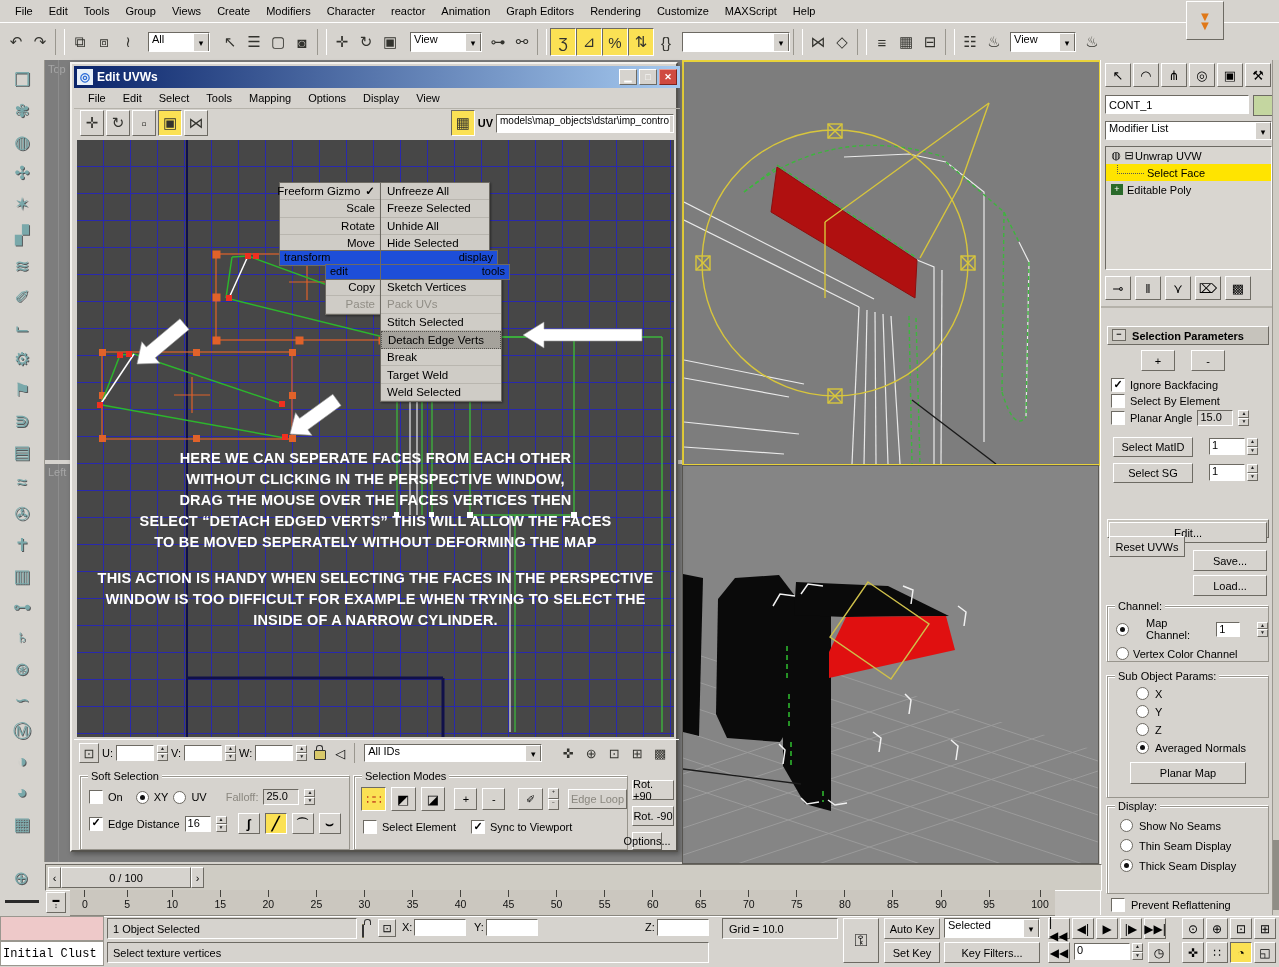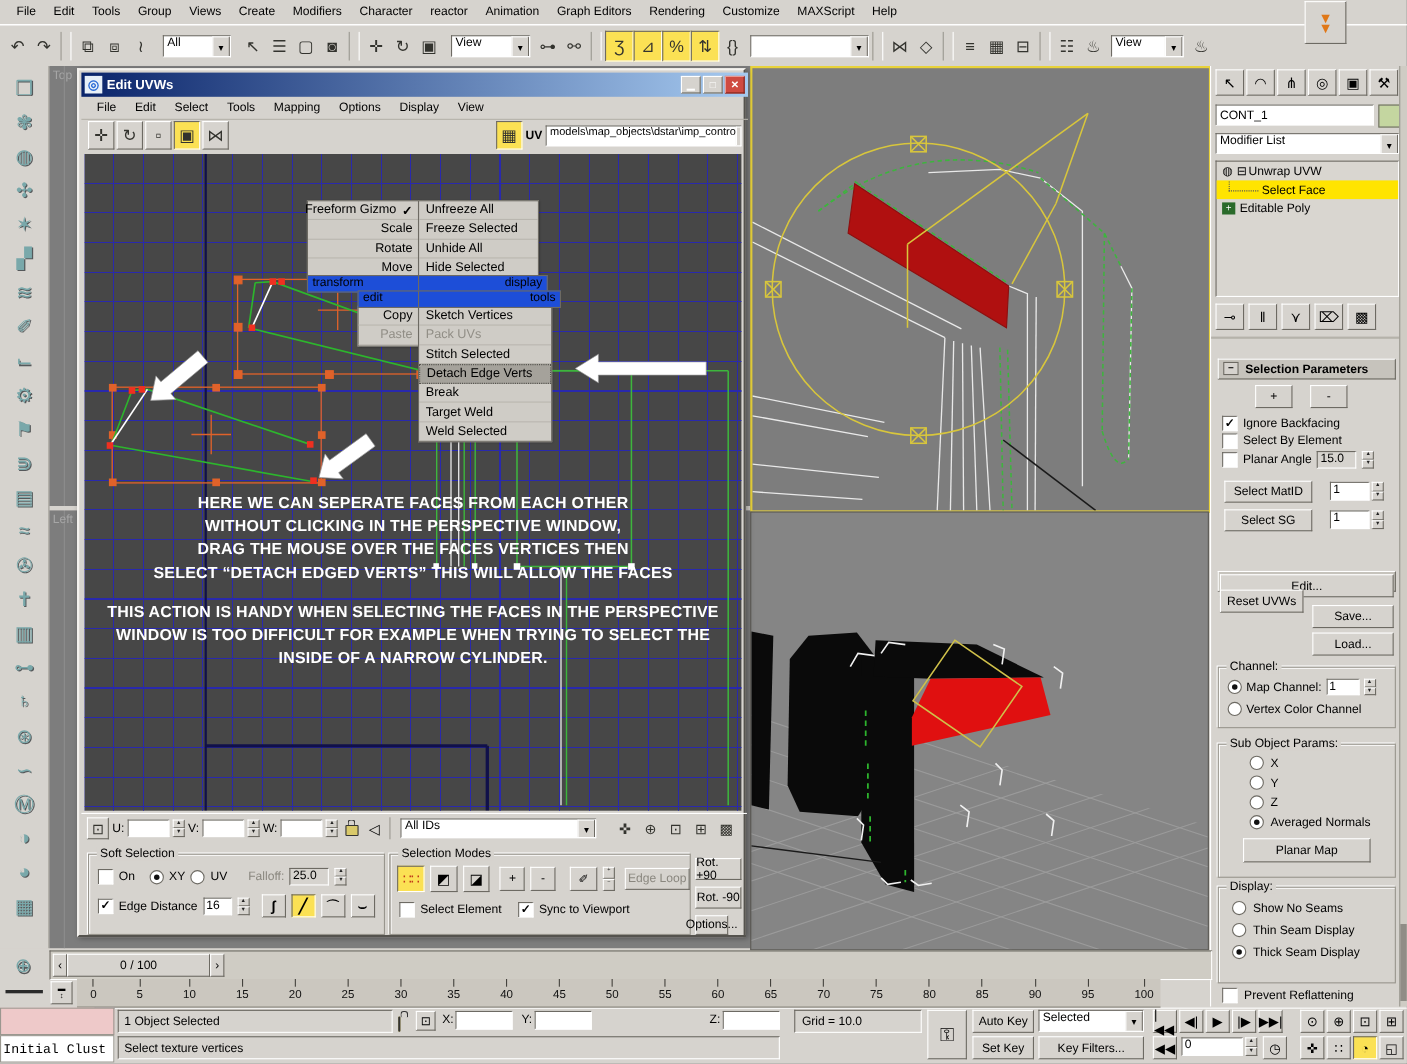--- a/index.html
+++ b/index.html
@@ -397,21 +397,21 @@
         <span>Reset UVWs</span>
       </div>
     <div class="abs btn" style="left:92px;top:490px;width:74px;height:21px">
         <span>Save...</span>
       </div>
     <div class="abs btn" style="left:92px;top:515px;width:74px;height:21px">
         <span>Load...</span>
       </div>
     <div class="abs grp" style="left:6px;top:546px;width:160px;height:54px">
       <span class="leg">Channel:</span>
-      <div class="srow" style="margin:10px 0 0 8px;gap:4px">
+      <div class="srow" style="margin:10px 0 0 8px;gap:17px">
         <span class="rb on"></span>
         <span>Map Channel:</span>
         <span class="fld" style="width:30px;height:15px;display:inline-block"><input value="1" style=""></span>
         <span class="spn" style="height:15px">
             <i>▲</i>
             <i>▼</i>
           </span>
       </div>
       <div class="srow" style="margin:6px 0 0 8px;gap:4px">
         <span class="rb"></span>
@@ -598,20 +598,21 @@
             </g>
         </g>
       </svg>
 
       <div id="annotation" class="abs">
         <div>
             <div class="ann-line">HERE WE CAN SEPERATE FACES FROM EACH OTHER</div>
             <div class="ann-line">WITHOUT CLICKING IN THE PERSPECTIVE WINDOW,</div>
             <div class="ann-line">DRAG THE MOUSE OVER THE FACES VERTICES THEN</div>
             <div class="ann-line">SELECT “DETACH EDGED VERTS” THIS WILL ALLOW THE FACES</div>
+            <div class="ann-line">TO BE MOVED SEPERATELY WITHOUT DEFORMING THE MAP</div>
           </div>
         <div class="gap"></div>
         <div>
             <div class="ann-line">THIS ACTION IS HANDY WHEN SELECTING THE FACES IN THE PERSPECTIVE</div>
             <div class="ann-line">WINDOW IS TOO DIFFICULT FOR EXAMPLE WHEN TRYING TO SELECT THE</div>
             <div class="ann-line">INSIDE OF A NARROW CYLINDER.</div>
           </div>
       </div>
     </div>
 

